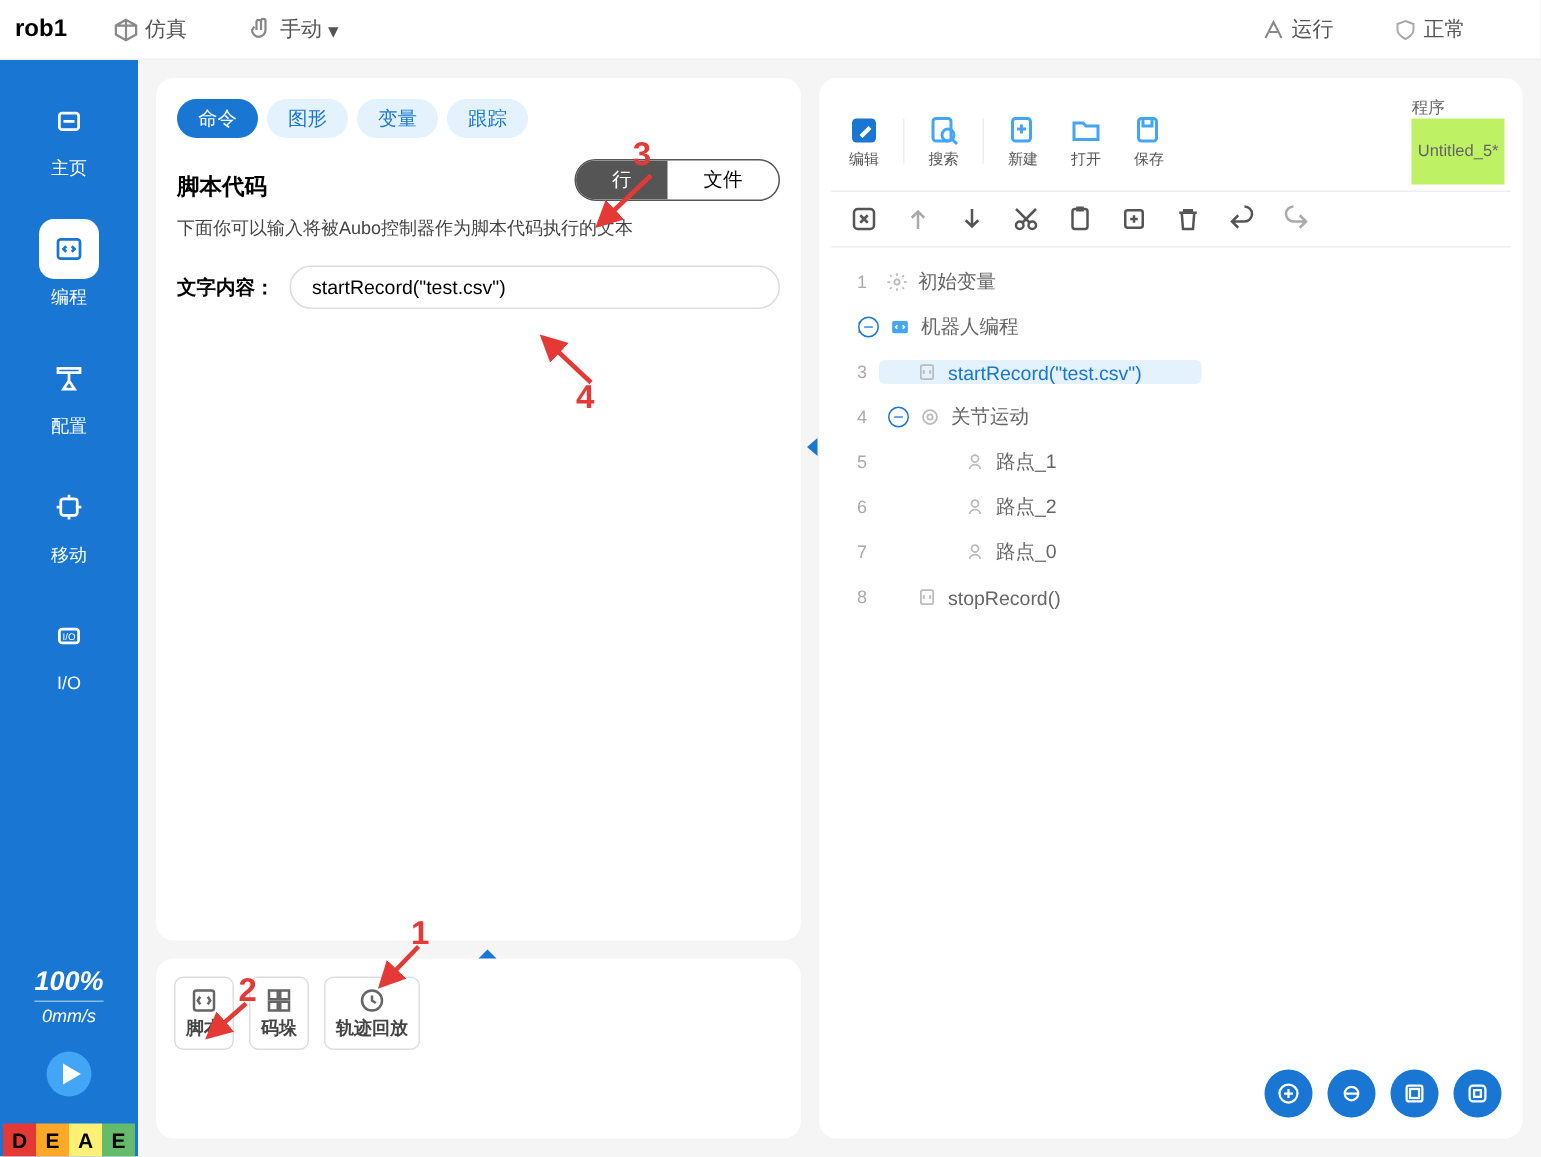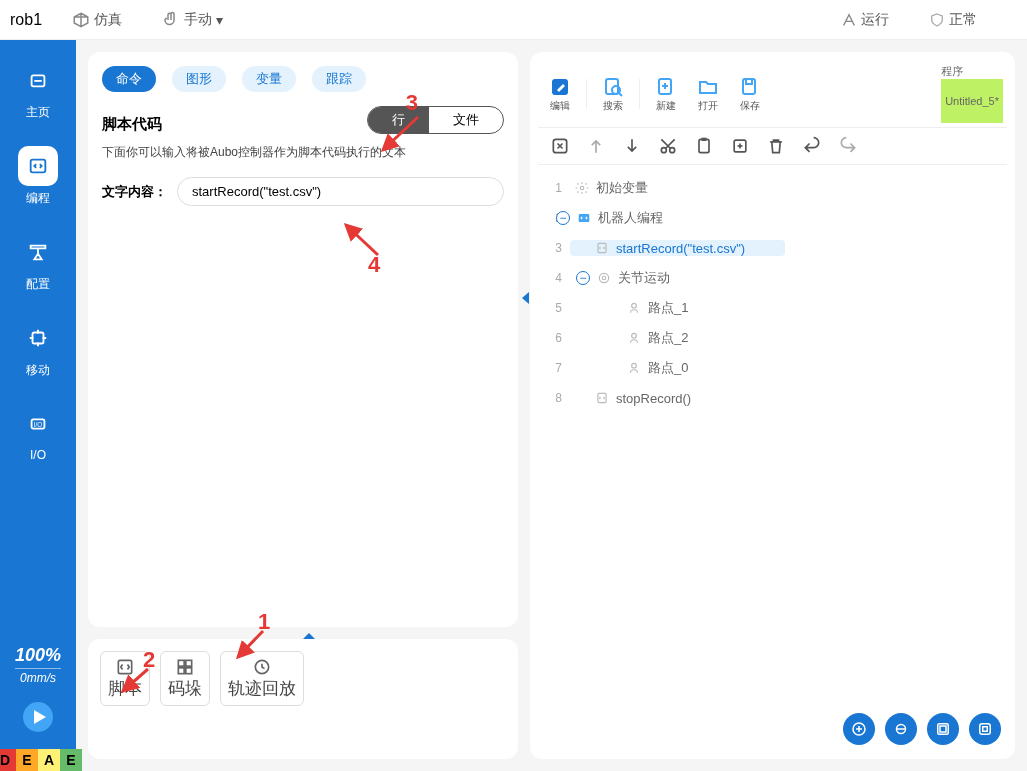--- a/index.html
+++ b/index.html
@@ -1,27 +1,27 @@
 <!DOCTYPE html>
 <html><head>
 <meta charset="utf-8">
 <style>
 * { box-sizing: border-box; margin: 0; padding: 0; }
 body { font-family: -apple-system, "Microsoft YaHei", sans-serif; width: 1027px; height: 771px; overflow: hidden; background: #f5f5f5; }
 
 .topbar { height: 40px; background: #fff; display: flex; align-items: center; padding: 0 10px; border-bottom: 1px solid #eee; }
-.topbar-title { font-weight: normal; font-size: 16px; margin-right: 30px; }
+.topbar-title { font-weight: bold; font-size: 16px; margin-right: 30px; }
 .topbar-item { display: flex; align-items: center; margin-right: 40px; font-size: 14px; color: #555; cursor: pointer; }
 .topbar-item svg { margin-right: 4px; }
 .topbar-spacer { flex: 1; }
 .topbar-time { font-weight: bold; font-size: 15px; }
 
 .main { display: flex; height: calc(100% - 40px); }
 
-.sidebar { width: 76px; background: #1976d2; display: flex; flex-direction: column; align-items: center; padding-top: 20px; color: #fff; }
+.sidebar { width: 92px; background: #1976d2; display: flex; flex-direction: column; align-items: center; padding-top: 20px; color: #fff; }
 .side-item { display: flex; flex-direction: column; align-items: center; margin-bottom: 25px; font-size: 12px; cursor: pointer; }
 .side-icon { width: 40px; height: 40px; border-radius: 10px; display: flex; align-items: center; justify-content: center; margin-bottom: 4px; }
 .side-icon svg { stroke: #fff; fill: none; }
 .side-item.active .side-icon { background: #fff; }
 .side-item.active .side-icon svg { stroke: #1976d2; }
 .side-spacer { flex: 1; }
 .side-speed { text-align: center; font-size: 12px; font-style: italic; }
 .side-speed-pct { font-weight: bold; font-size: 18px; }
 .side-speed-val { font-size: 12px; border-top: 1px solid rgba(255,255,255,0.5); margin-top: 2px; padding-top: 2px; }
 .side-play { margin: 14px 0 10px; }
@@ -31,41 +31,41 @@
 .d1{ background:#e53935 } .e1{ background:#ffa726 } .a1{ background:#fff176 } .e2{ background:#66bb6a }
 
 .content { flex: 1; display: flex; gap: 12px; padding: 12px; }
 
 .panel { background: #fff; border-radius: 12px; display: flex; flex-direction: column; }
 .panel-left { width: 430px; display: flex; flex-direction: column; gap: 12px; }
 .panel-left-top { flex: 1; padding: 14px; }
 .panel-left-bot { height: 120px; padding: 12px; position: relative; }
 .panel-right { flex: 1; padding: 8px 8px 14px; position: relative; }
 
-.tabs1 { display: flex; gap: 16px; margin-bottom: 14px; }
+.tabs1 { display: flex; gap: 6px; margin-bottom: 14px; }
 .pill { border-radius: 14px; padding: 4px 14px; font-size: 13px; cursor: pointer; }
 .pill-active { background: #1976d2; color: #fff; }
 .pill-inactive { background: #e3f2fd; color: #1976d2; }
 .pill-dark { background: #555; color: #fff; }
 .pill-plain { color: #333; }
 
 .script-head { display: flex; align-items: flex-end; margin-bottom: 10px; }
 .script-title { font-weight: bold; font-size: 15px; flex: 1; }
 .toggle { display: flex; border: 1px solid #555; border-radius: 18px; overflow: hidden; }
 .toggle .seg { padding: 4px 24px; font-size: 13px; cursor: pointer; }
 .toggle .seg-active { background: #555; color: #fff; }
 
 .script-desc { font-size: 12px; color: #444; margin-bottom: 16px; }
 .row { display: flex; align-items: center; gap: 10px; }
 .row-label { font-size: 13px; font-weight: 600; }
 .input { flex: 1; border: 1px solid #ddd; border-radius: 18px; padding: 6px 14px; font-size: 13px; }
 
 .bot-tabs { display: flex; gap: 4px; margin-bottom: 10px; }
 .bot-icons { display: flex; gap: 10px; }
-.bot-icon { display: flex; flex-direction: column; align-items: center; border: 1px solid #ddd; border-radius: 6px; padding: 5px 7px; font-size: 17px; cursor: pointer; color: #444; }
+.bot-icon { display: flex; flex-direction: column; align-items: center; border: 1px solid #ddd; border-radius: 6px; padding: 5px 7px; font-size: 12px; cursor: pointer; color: #444; font-weight: bold; }
 .tri-up { position: absolute; top: -6px; left: 50%; width: 0; height: 0; border-left: 6px solid transparent; border-right: 6px solid transparent; border-bottom: 6px solid #1976d2; }
 
 .right-toolbar { display: flex; align-items: center; gap: 6px; padding: 4px; border-bottom: 1px solid #eee; }
 .rt-item { display: flex; flex-direction: column; align-items: center; font-size: 10px; color: #555; padding: 2px 6px; cursor: pointer; }
 .rt-sep { width: 1px; height: 30px; background: #eee; margin: 0 2px; }
 .rt-spacer { flex: 1; }
 .rt-prog { font-size: 11px; color: #666; text-align: left; }
 .rt-file { background: #bef264; padding: 16px 4px; font-size: 11px; }
 
 .right-toolbar2 { display: flex; align-items: center; gap: 16px; padding: 8px 12px; border-bottom: 1px solid #eee; color: #aaa; }

